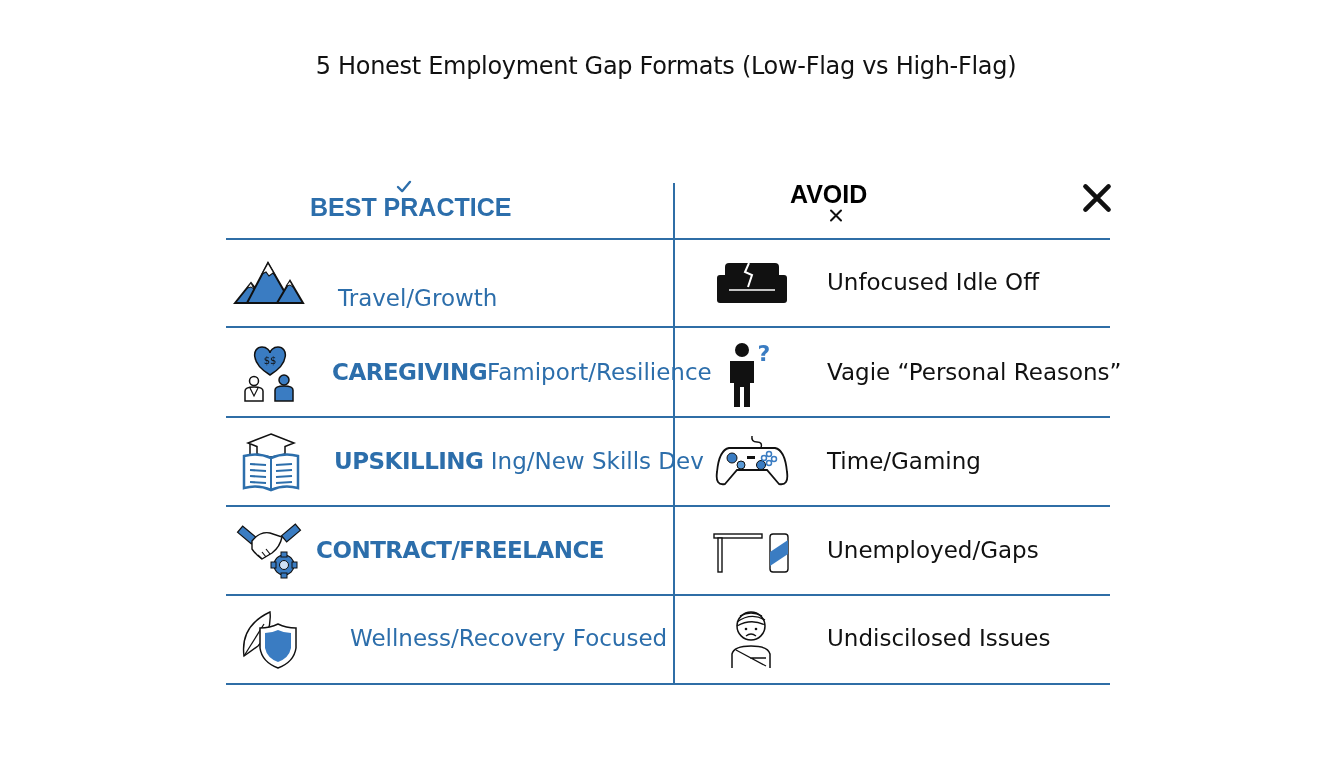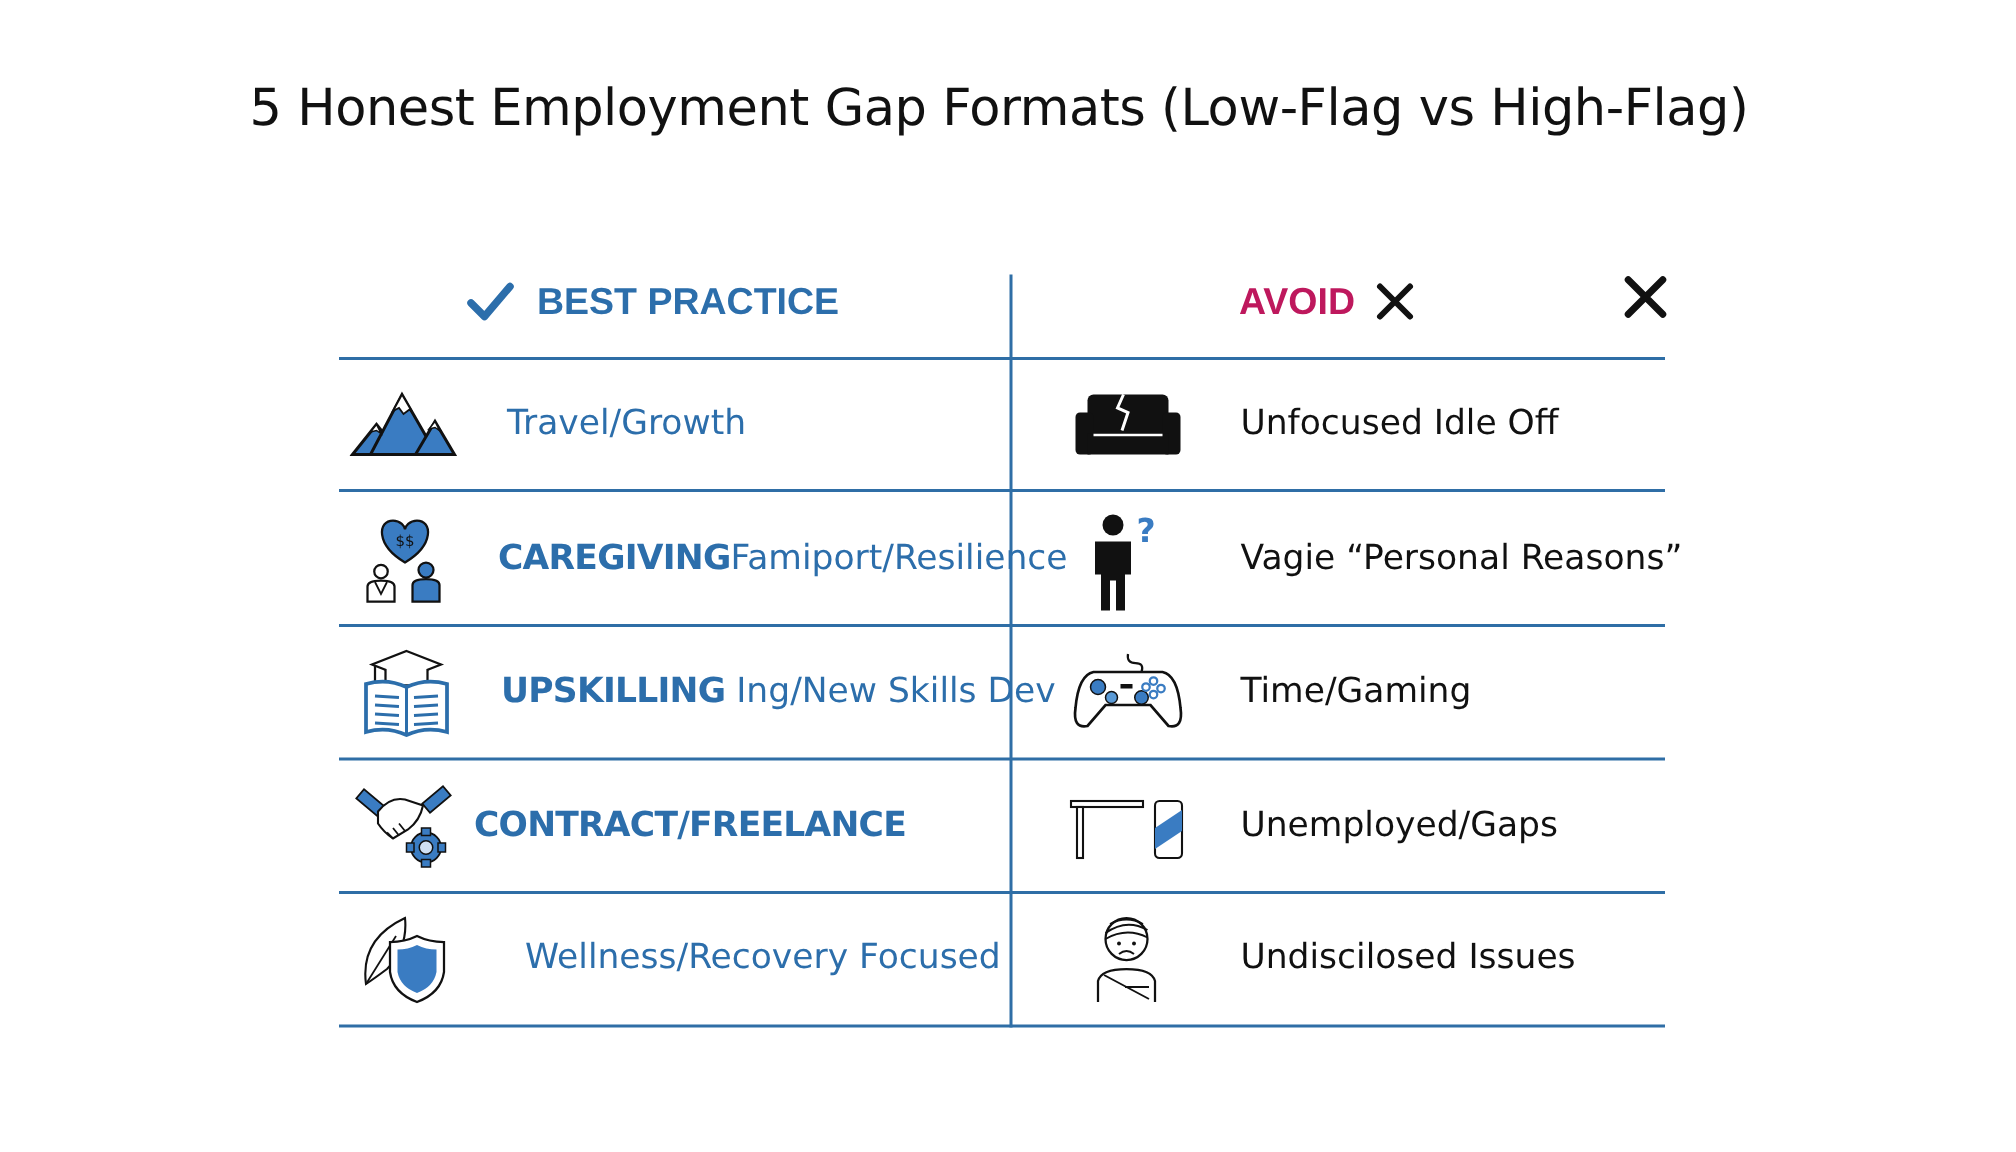--- a/index.html
+++ b/index.html
@@ -2,30 +2,30 @@
 <html><head>
 <meta charset="utf-8">
 <style>
   html, body { margin: 0; padding: 0; }
   body {
     width: 1344px; height: 768px; background: #ffffff; position: relative; overflow: hidden;
     font-family: "Liberation Sans", "DejaVu Sans", sans-serif;
   }
   .title {
     position: absolute; left: 0; width: 1332px; top: 52px; text-align: center;
-    font-size: 34px; color: #111111; letter-spacing: -0.3px;
+    font-size: 24px; color: #111111; letter-spacing: -0.3px;
     font-family: "DejaVu Sans", sans-serif; font-weight: normal;
   }
   .hline { position: absolute; left: 226px; width: 884px; height: 2px; background: #2f6ea6; }
   .vline { position: absolute; left: 673px; top: 183px; width: 2px; height: 502px; background: #2f6ea6; }
 
-  .hdr { position: absolute; top: 180px; height: 42px; display: flex; align-items: center; font-weight: bold; font-size: 25px; }
+  .hdr { position: absolute; top: 180px; height: 42px; display: flex; align-items: center; font-weight: bold; font-size: 25px; flex-direction: column; }
   .hdr-left { left: 310px; color: #2c6eab; }
   .hdr-left svg { margin-right: 14px; }
-  .hdr-right { left: 826px; color: #be185d; }
+  .hdr-right { left: 790px; color: #000000; }
   .hdr-right .x1 { margin-left: 14px; }
   .hdr-x2 { position: absolute; left: 1082px; top: 183px; }
   .icon { position: absolute; display: flex; align-items: center; justify-content: center; }
   .ltext { position: absolute; font-size: 23px; color: #2c6eab; white-space: nowrap; font-family: "DejaVu Sans", sans-serif; }
   .ltext b { font-family: "DejaVu Sans", sans-serif; font-weight: bold; letter-spacing: -0.5px; margin-top: 17px; }
   .rtext { position: absolute; left: 827px; font-size: 23px; color: #111; white-space: nowrap; font-family: "DejaVu Sans", sans-serif; }
 </style>
 </head>
 <body>
 
@@ -59,21 +59,21 @@
   <div class="icon" style="left:232px;top:258px;width:74px;height:48px;">
     <svg width="72" height="46" viewBox="0 0 72 46">
       <polygon points="2,44 18,24 34,44" fill="#3a7cc2" stroke="#111" stroke-width="2"></polygon>
       <polygon points="14,44 35,4 58,44" fill="#3a7cc2" stroke="#111" stroke-width="2"></polygon>
       <polygon points="44,44 57,22 70,44" fill="#3a7cc2" stroke="#111" stroke-width="2"></polygon>
       <polygon points="35,4 29,15 33,13 36,17 40,14 42,16" fill="#fff" stroke="#111" stroke-width="1.2"></polygon>
       <polygon points="18,24 14,29 18,28 21,30" fill="#fff" stroke="#111" stroke-width="1"></polygon>
       <polygon points="57,22 53,27 57,26 60,28" fill="#fff" stroke="#111" stroke-width="1"></polygon>
     </svg>
   </div>
-  <div class="ltext" style="left:338px;top:269px;text-align:right;">
+  <div class="ltext" style="left:338px;top:285px;text-align:right;">
     <b></b><span>Travel/Growth</span>
   </div>
   <div class="icon" style="left:714px;top:258px;width:76px;height:48px;">
     <svg width="74" height="46" viewBox="0 0 74 46">
       <rect x="10" y="4" width="54" height="26" rx="4" fill="#111"></rect>
       <rect x="2" y="16" width="12" height="28" rx="3" fill="#111"></rect>
       <rect x="60" y="16" width="12" height="28" rx="3" fill="#111"></rect>
       <rect x="10" y="30" width="54" height="14" fill="#111"></rect>
       <path d="M34 4 L30 13 L37 16 L33 28" fill="none" stroke="#fff" stroke-width="2"></path>
       <line x1="14" y1="31" x2="60" y2="31" stroke="#fff" stroke-width="1.5"></line>

